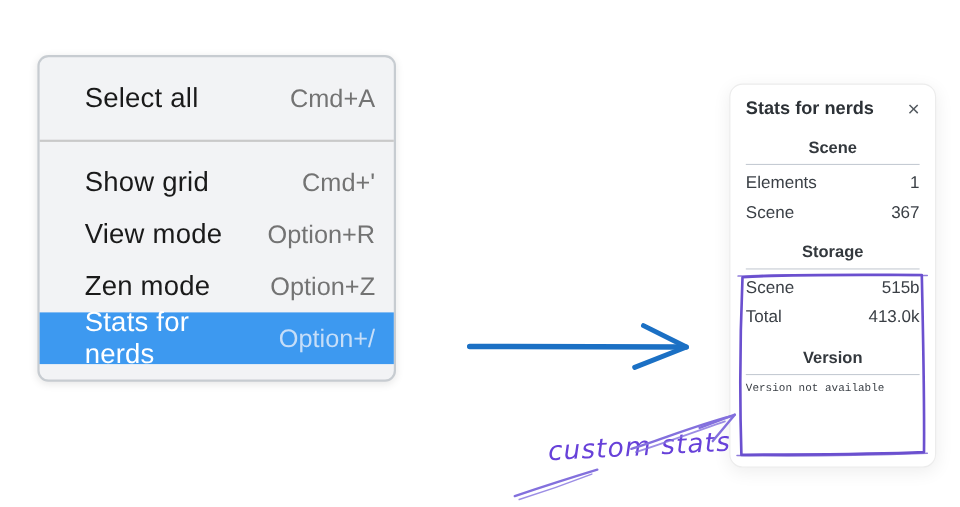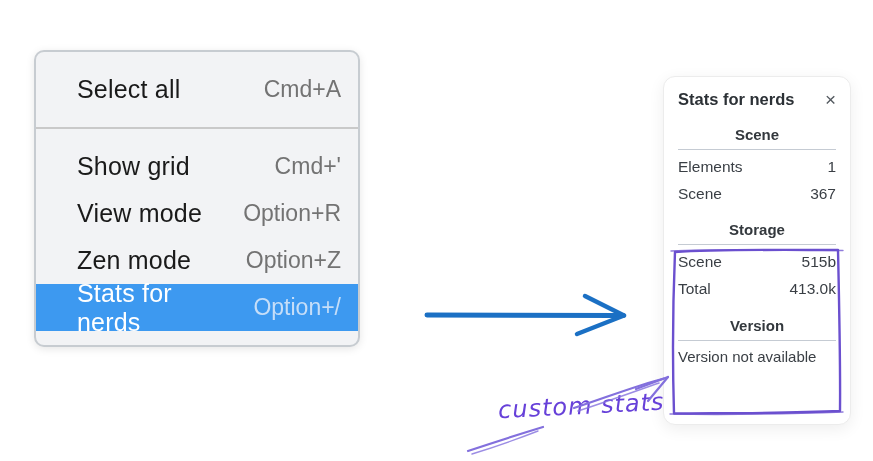--- a/index.html
+++ b/index.html
@@ -36,21 +36,21 @@
     box-shadow:0 4px 16px rgba(0,0,0,0.07);
     box-sizing:border-box;padding:13px 14px 12px;
     color:#3a3f45;
   }
   .phead{display:flex;align-items:center;justify-content:space-between;margin-bottom:17px;}
   .ptitle{font-weight:bold;font-size:16.5px;color:#2c3136;}
   .pclose{font-size:19px;color:#545a60;line-height:1;cursor:pointer;}
   .pheading{text-align:center;font-weight:bold;font-size:15px;color:#33383d;margin:4px 0 6px;}
   .phr{border:none;border-top:1px solid #c5cbd3;margin:0 0 3px;}
   .prow{display:flex;justify-content:space-between;align-items:center;padding:4.5px 0;font-size:15.5px;color:#3a3f45;}
-  .pnote{font-size:15px;color:#3a3f45;padding:4px 0 0;white-space:nowrap;}
+  .pnote{font-size:10px;color:#3a3f45;padding:4px 0 0;white-space:nowrap;font-family:Liberation Mono, monospace;}
   .psec-storage{margin-top:14px;}
   .psec-version{margin-top:15px;}
 
   
   .annotation-text{
     position:absolute;left:498px;top:392px;
     font-family:"DejaVu Sans", sans-serif;
     font-style:italic;font-weight:500;
     font-size:24px;color:#6741d9;
     transform:rotate(-3deg);

